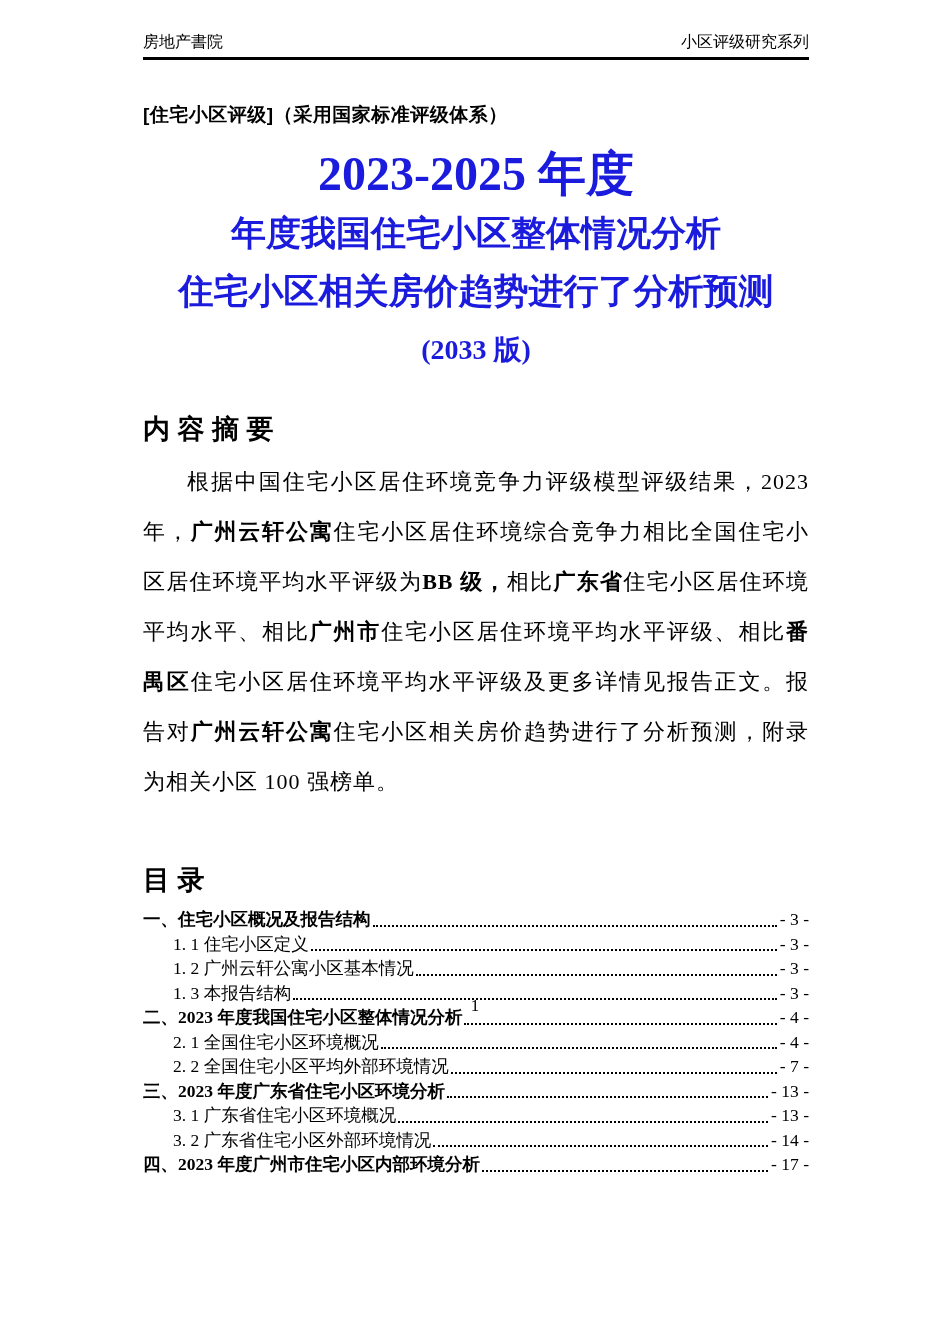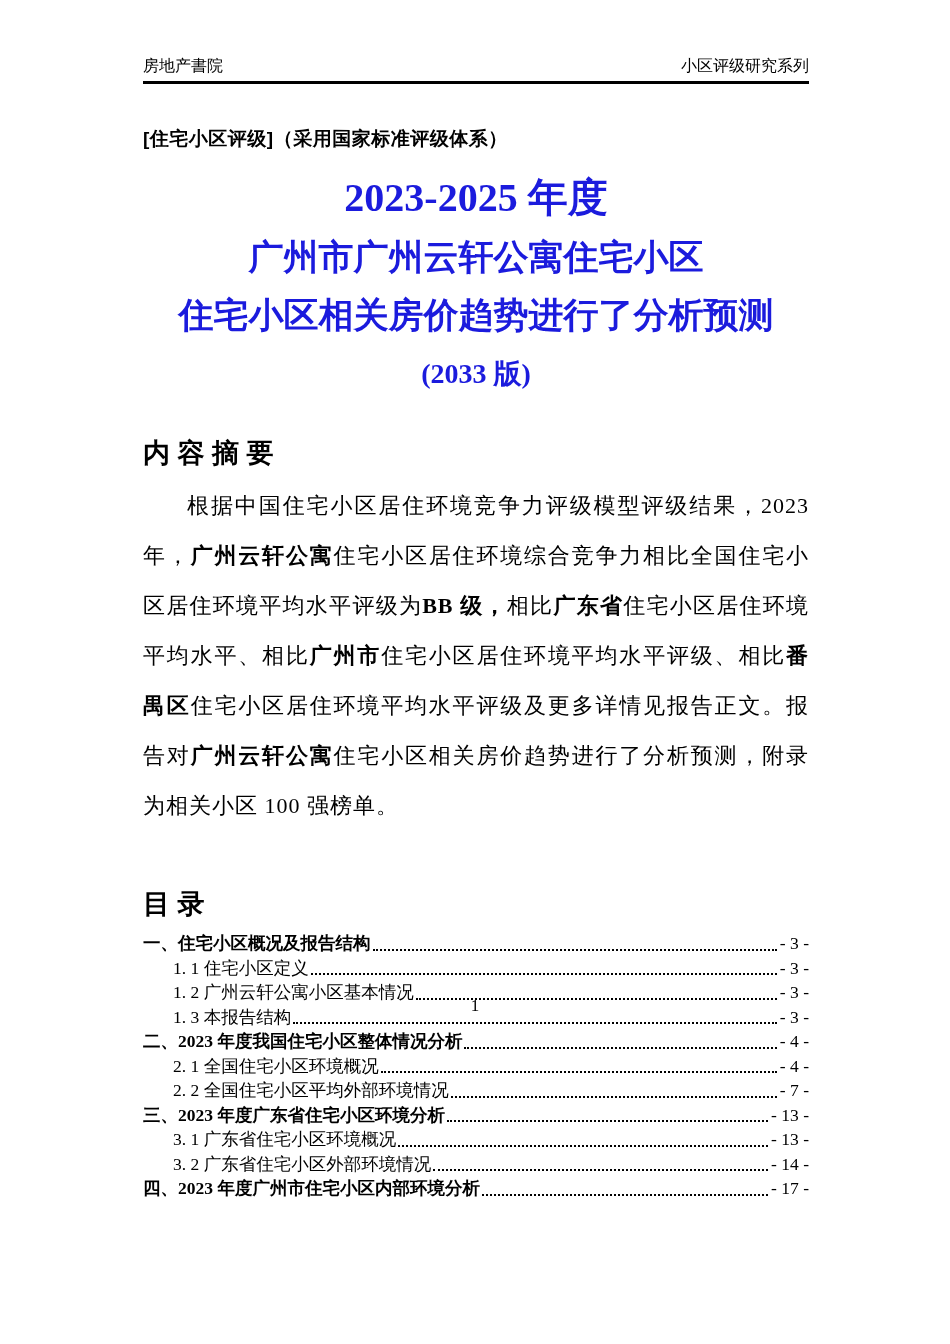--- a/index.html
+++ b/index.html
@@ -8,21 +8,21 @@
     width: 950px;
     height: 1344px;
     position: relative;
     overflow: hidden;
     font-family: "Liberation Serif", "DejaVu Serif", serif;
     color: #000;
   }
   .page {
     width: 950px;
     height: 1092px;
-    padding: 55px 141px 0 143px;
+    padding: 31px 141px 0 143px;
     position: relative;
   }
   
   .doc-header {
     display: flex;
     justify-content: space-between;
     align-items: flex-end;
     border-bottom: 3px solid #000;
     padding-bottom: 4px;
     font-family: "Liberation Sans", "DejaVu Sans", sans-serif;
@@ -32,21 +32,21 @@
   
   .subheading {
     margin-top: 42px;
     font-family: "Liberation Sans", "DejaVu Sans", sans-serif;
     font-weight: bold;
     font-size: 19px;
     letter-spacing: 0.5px;
   }
   
   .title-block { text-align: center; color: var(--accent, #1b1bdd); font-weight: bold; }
-  .title-year { margin-top: 22px; font-size: 40px; line-height: 48px; }
+  .title-year { margin-top: 22px; font-size: 48px; line-height: 48px; }
   .title-main { margin-top: 14px; font-size: 35px; line-height: 44px; }
   .title-sub  { margin-top: 14px; font-size: 35px; line-height: 44px; }
   .title-ver  { margin-top: 18px; font-size: 28px; line-height: 36px; }
   
   .section-heading {
     text-align: left;
     font-family: "Liberation Sans", "DejaVu Sans", sans-serif;
     font-weight: bold;
     font-size: 27px;
     line-height: 34px;
@@ -97,21 +97,21 @@
 
   <div class="doc-header">
     <span>房地产書院</span>
     <span>小区评级研究系列</span>
   </div>
 
   <div class="subheading">[住宅小区评级]（采用国家标准评级体系）</div>
 
   <div class="title-block">
     <div class="title-year">2023-2025 年度</div>
-    <div class="title-main">广州市广州云轩公寓住宅小区</div>
+    <div class="title-main">年度我国住宅小区整体情况分析</div>
     <div class="title-sub">住宅小区相关房价趋势进行了分析预测</div>
     <div class="title-ver">(2033 版)</div>
   </div>
 
   <div class="section-heading summary-heading">内 容 摘 要</div>
 
   <div class="summary-paragraph"><span>根据中国住宅小区居住环境竞争力评级模型评级结果，2023 年，</span><span class="b">广州云轩公寓</span><span>住宅小区居住环境综合竞争力相比全国住宅小区居住环境平均水平评级为</span><span class="b">BB 级，</span><span>相比</span><span class="b">广东省</span><span>住宅小区居住环境平均水平、相比</span><span class="b">广州市</span><span>住宅小区居住环境平均水平评级、相比</span><span class="b">番禺区</span><span>住宅小区居住环境平均水平评级及更多详情见报告正文。报告对</span><span class="b">广州云轩公寓</span><span>住宅小区相关房价趋势进行了分析预测，附录为相关小区 100 强榜单。</span></div>
 
   <div class="section-heading toc-heading">目 录</div>
 

